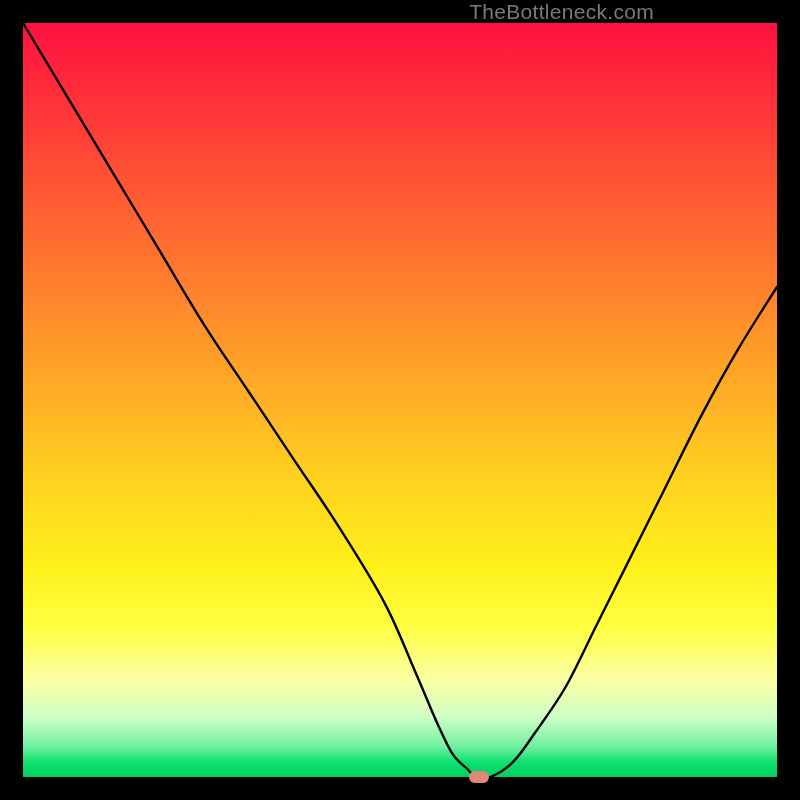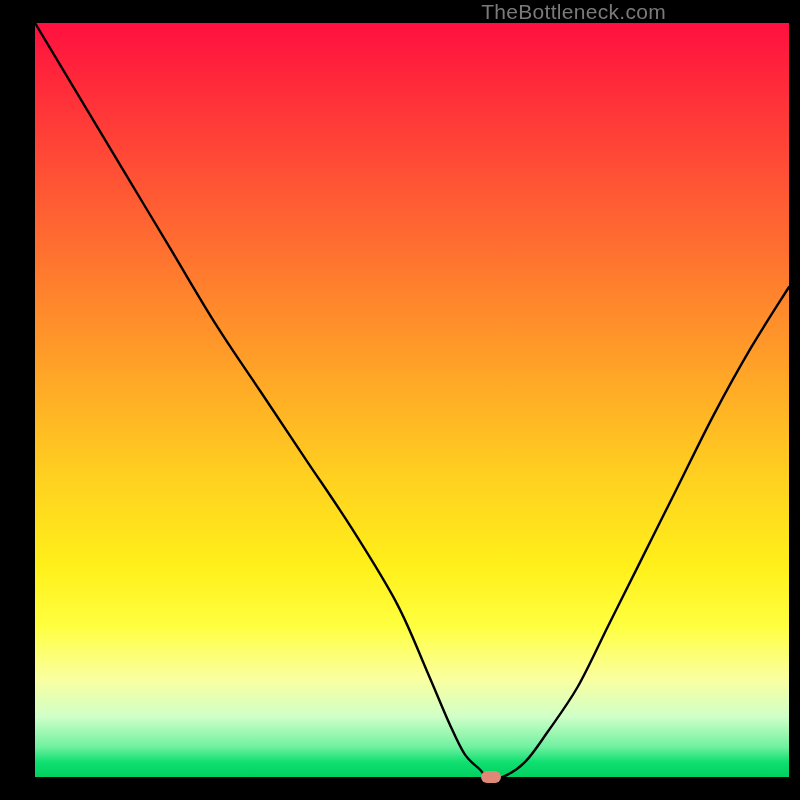--- a/index.html
+++ b/index.html
@@ -9,21 +9,20 @@
     height: 800px;
     overflow: hidden;
     background: #000;
     font-family: Arial, Helvetica, sans-serif;
   }
   .chart-frame {
     position: relative;
     width: 660px;
     height: 800px;
     background: #000;
-    margin-left: 12px;
   }
   .plot-area {
     position: absolute;
     left: 23px;
     top: 23px;
     width: 754px;
     height: 754px;
     
     background: linear-gradient(
       to bottom,

